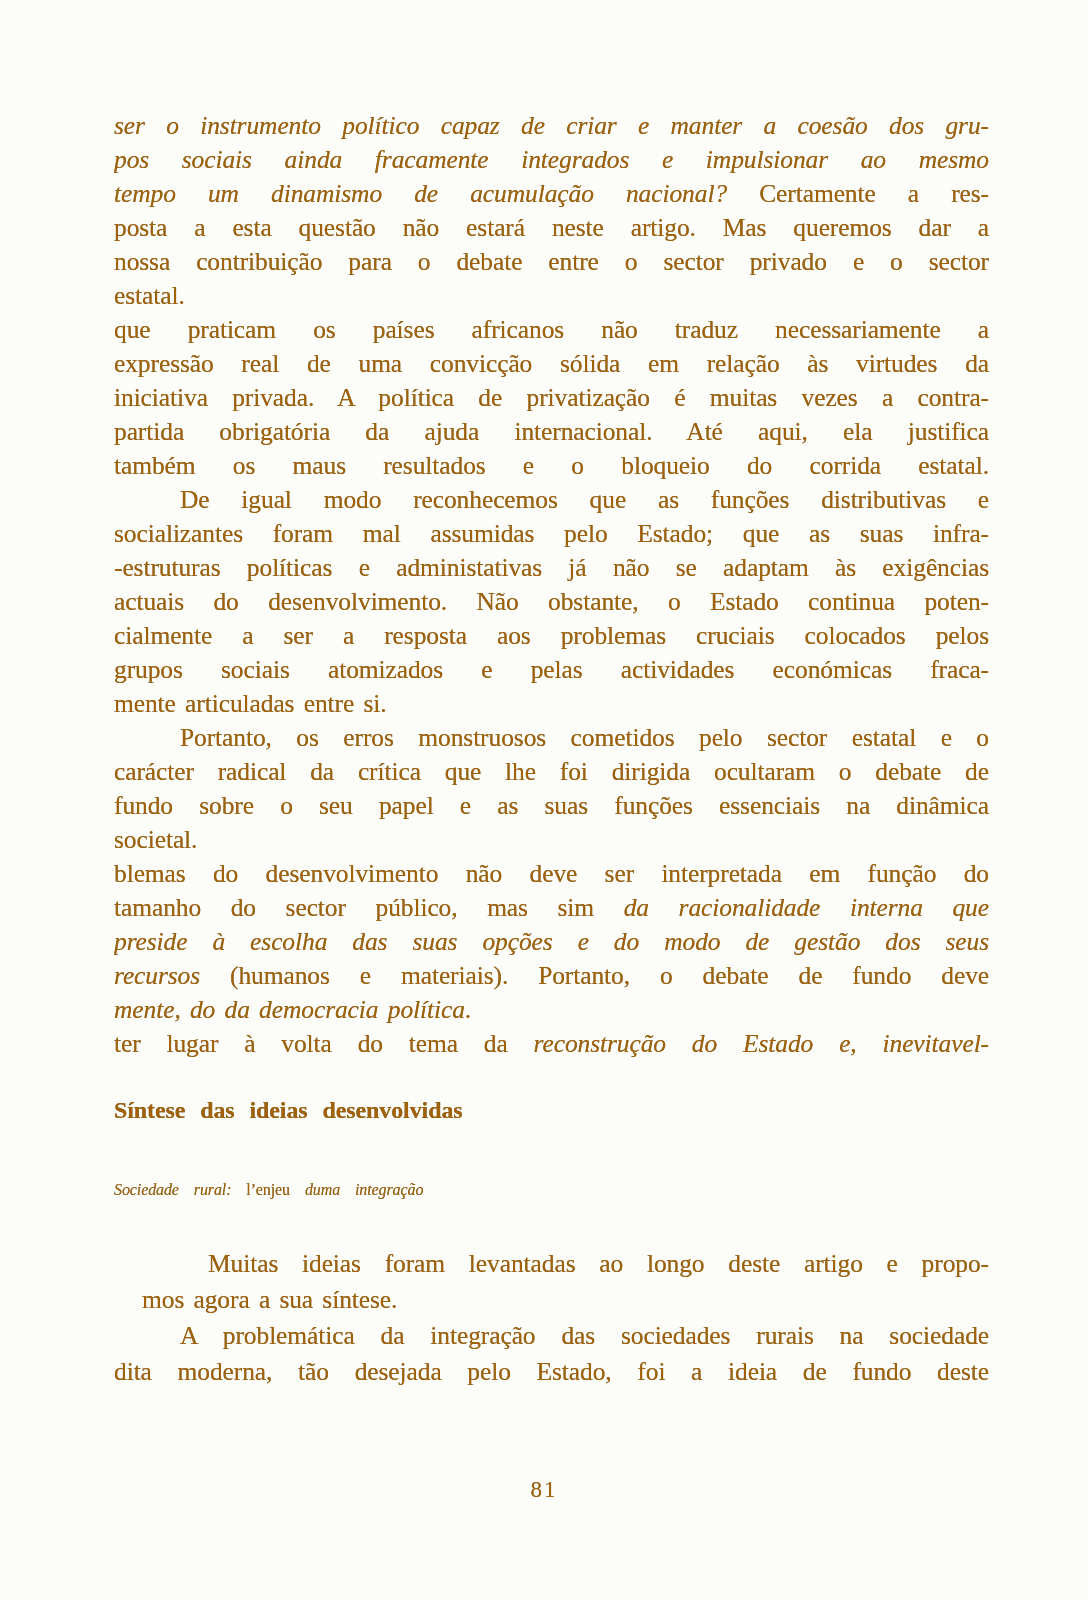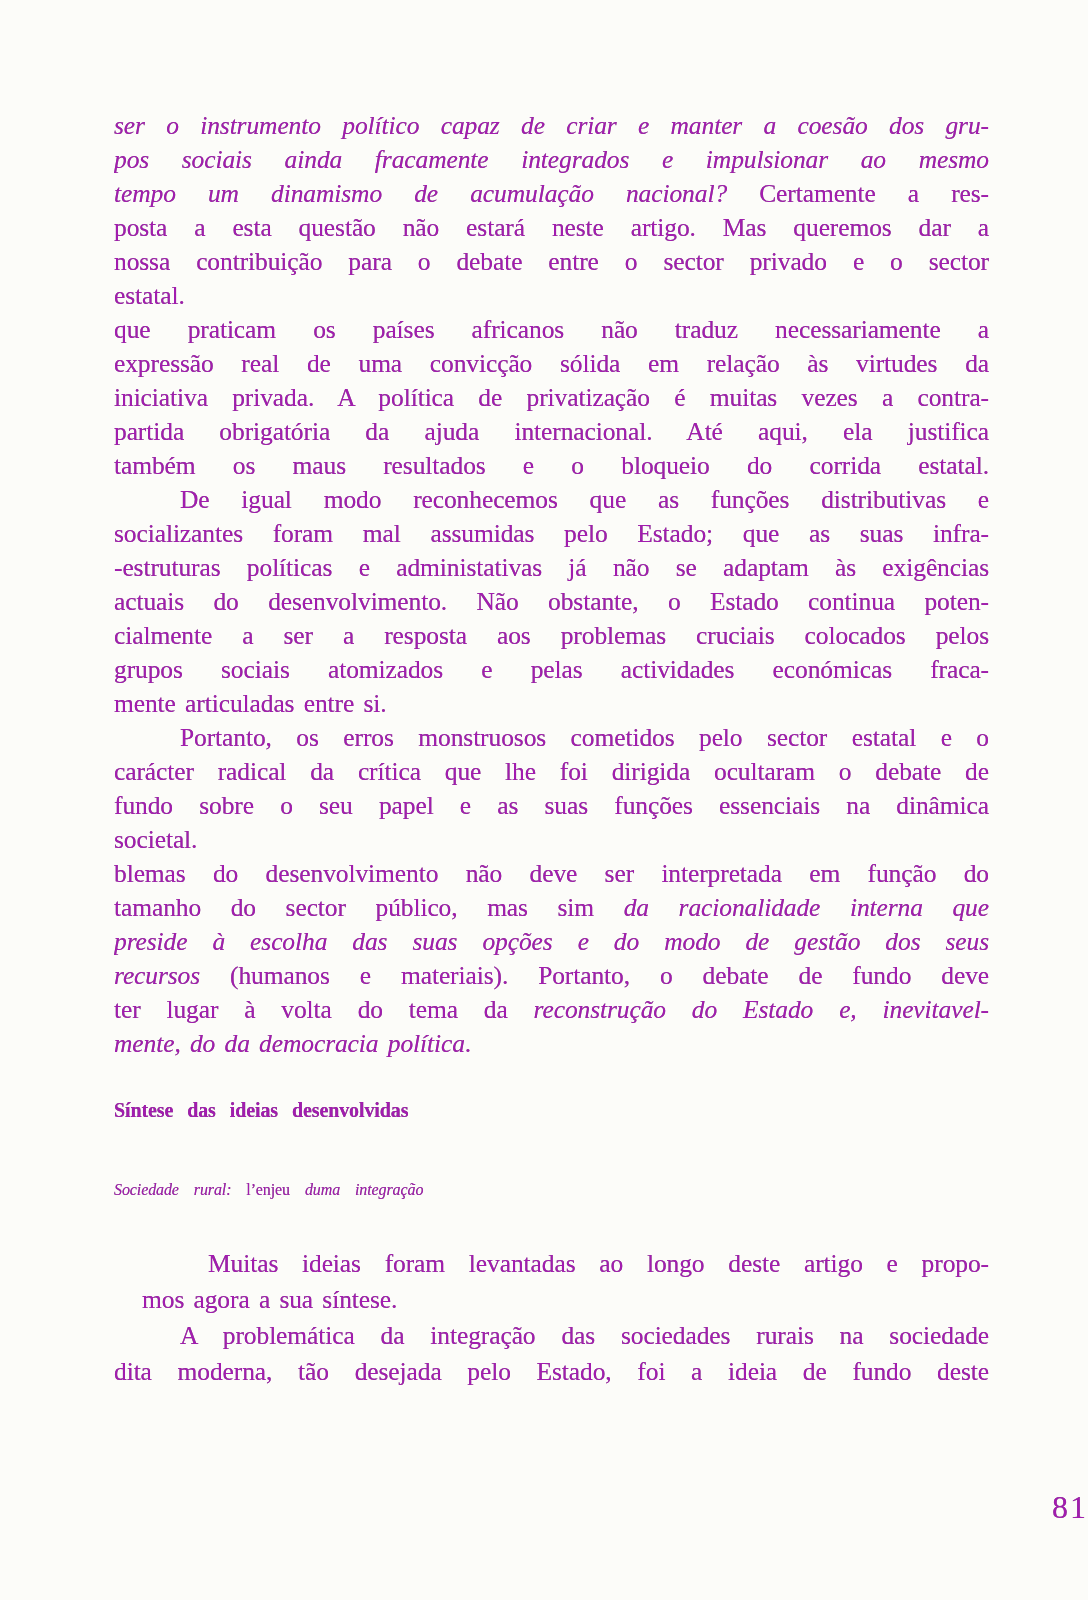--- a/index.html
+++ b/index.html
@@ -3,21 +3,21 @@
 <meta charset="utf-8">
 <style>
   html, body { margin: 0; padding: 0; }
   body { background: #e8e8e6; }
   .page {
     position: relative;
     width: 1088px;
     height: 1600px;
     margin: 0 auto;
     background: #fcfcf9;
-    color: #a21caf;
+    color: #a16207;
     font-family: "Liberation Serif", "DejaVu Serif", serif;
     overflow: hidden;
   }
   .text-col {
     position: absolute;
     left: 114px;
     top: 109px;
     width: 875px;
     font-size: 25.5px;
     letter-spacing: -0.1px;
@@ -32,44 +32,43 @@
     overflow: hidden;
     white-space: normal;
   }
   .ln.last { text-align-last: left; word-spacing: 3px; }
   .ln.ind { padding-left: 66px; }
   .p36 .ln { height: 36px; line-height: 36px; }
   .it { font-style: italic; }
   .rm { font-style: normal; }
   .heading {
     margin: 31px 0 0 0;
-    font-size: 20px;
+    font-size: 24px;
     font-weight: 700;
     line-height: 36px;
     word-spacing: 9px;
     text-shadow: 0 0 0.6px rgba(15,15,15,0.6);
   }
   .subheading {
     margin: 44px 0 0 0;
     font-size: 16px;
     line-height: 36px;
     word-spacing: 11px;
   }
   .subheading .it { font-style: italic; }
   .para.gap-top { margin-top: 38px; margin-left: 28px; }
   .pageno {
     position: absolute;
     top: 1477px;
     left: 0;
     right: 0;
-    text-align: right;
-    font-size: 32px;
+    text-align: center;
+    font-size: 23px;
     letter-spacing: 2px;
     text-shadow: 0 0 0.5px rgba(15,15,15,0.5);
-    margin-top: 12px;
   }
 </style>
 </head>
 <body>
 
 <div class="page">
   <div class="text-col">
 
     <div class="para">
         <div class="ln"><span class="it">ser o instrumento político capaz de criar e manter a coesão dos gru-</span></div>
@@ -99,22 +98,22 @@
         <div class="ln ind"><span class="rm">Portanto, os erros monstruosos cometidos pelo sector estatal e o</span></div>
         <div class="ln"><span class="rm">carácter radical da crítica que lhe foi dirigida ocultaram o debate de</span></div>
         <div class="ln"><span class="rm">fundo sobre o seu papel e as suas funções essenciais na dinâmica</span></div>
         <div class="ln last"><span class="rm">societal.</span></div>
       </div>
     <div class="para">
         <div class="ln"><span class="rm">blemas do desenvolvimento não deve ser interpretada em função do</span></div>
         <div class="ln"><span class="rm">tamanho do sector público, mas sim </span><span class="it">da racionalidade interna que</span></div>
         <div class="ln"><span class="it">preside à escolha das suas opções e do modo de gestão dos seus</span></div>
         <div class="ln"><span class="it">recursos </span><span class="rm">(humanos e materiais). Portanto, o debate de fundo deve</span></div>
+        <div class="ln last"><span class="it">mente, do da democracia política</span><span class="rm">.</span></div>
         <div class="ln"><span class="rm">ter lugar à volta do tema da </span><span class="it">reconstrução do Estado e, inevitavel-</span></div>
-        <div class="ln last"><span class="it">mente, do da democracia política</span><span class="rm">.</span></div>
       </div>
 
     <h2 class="heading">Síntese das ideias desenvolvidas</h2>
 
     <div class="subheading"><span class="it">Sociedade rural: </span><span class="rm">l’enjeu </span><span class="it">duma integração</span></div>
 
     <div class="para p36 gap-top">
         <div class="ln ind"><span class="rm">Muitas ideias foram levantadas ao longo deste artigo e propo-</span></div>
         <div class="ln last"><span class="rm">mos agora a sua síntese.</span></div>
       </div>

